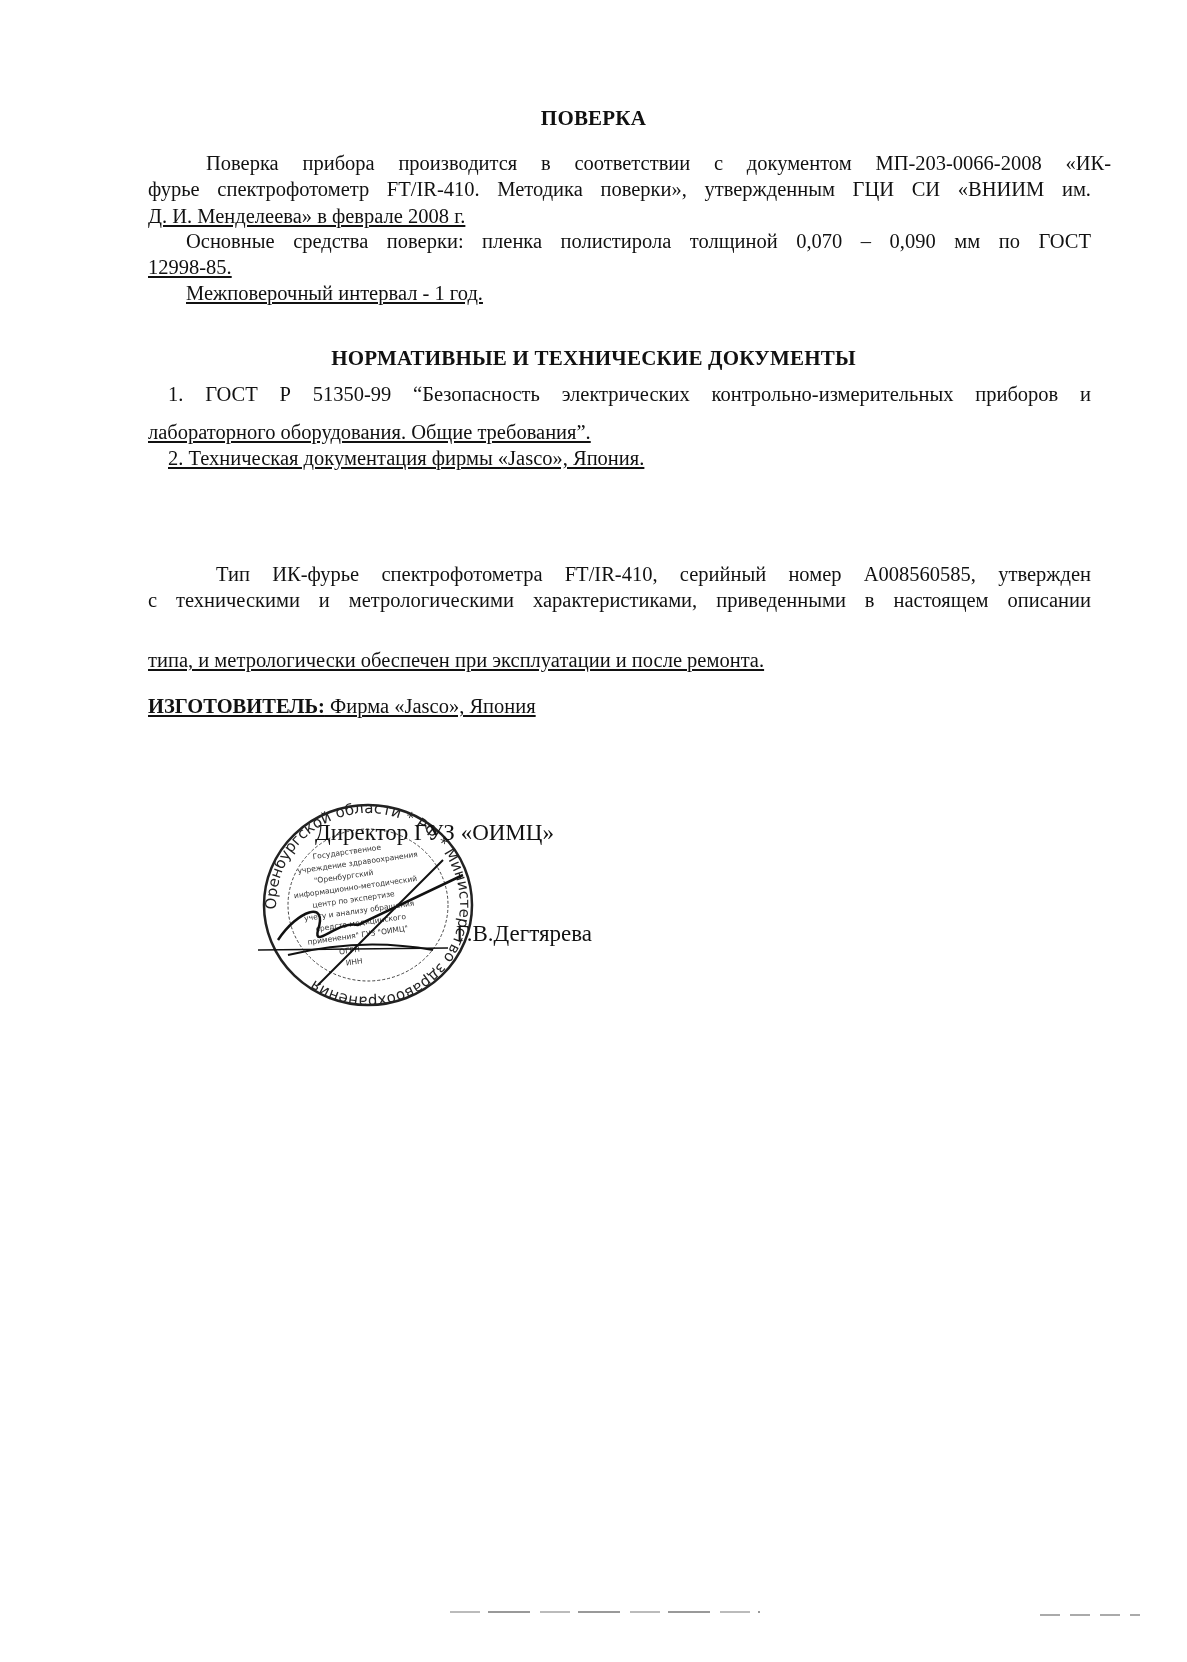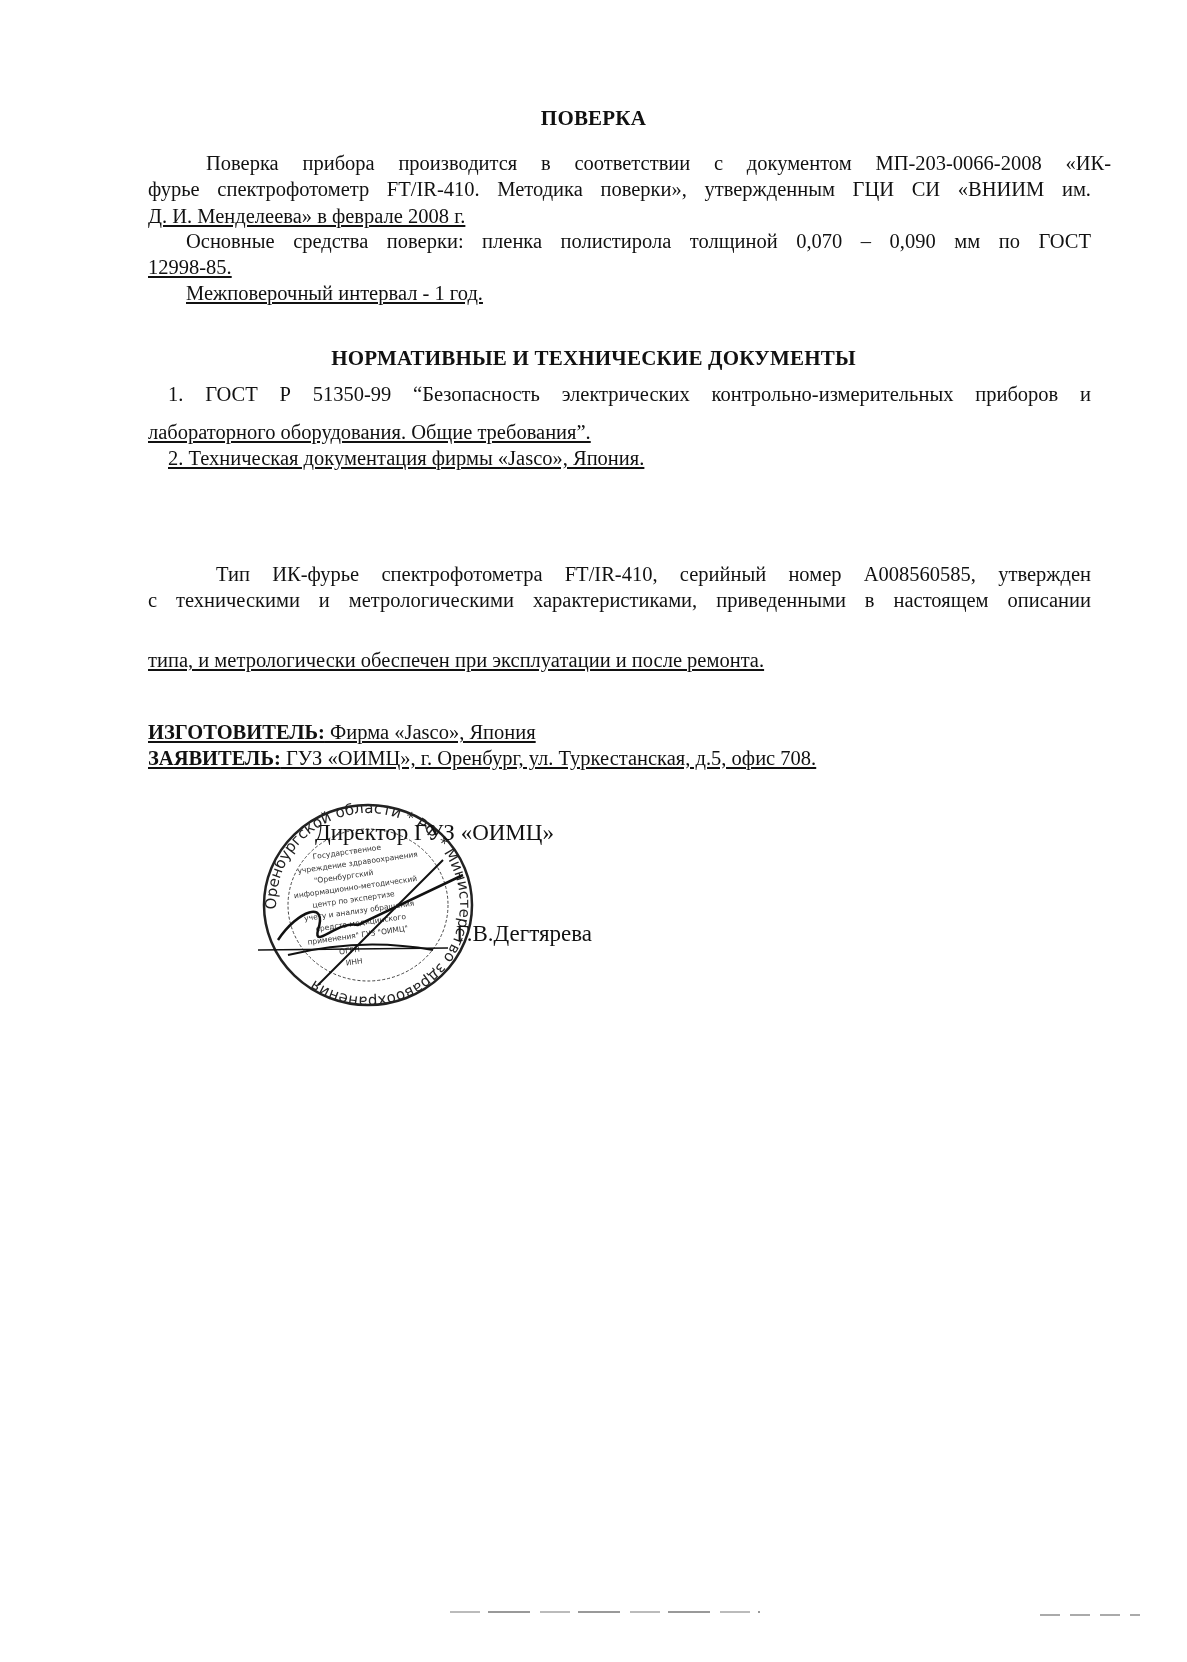--- a/index.html
+++ b/index.html
@@ -33,25 +33,22 @@
 
   <div class="just" style="top:382px; left:168px; width:923px;">1. ГОСТ Р 51350-99 “Безопасность электрических контрольно-измерительных приборов и</div>
   <div class="text" style="top:420px; left:148px;">лабораторного оборудования. Общие требования”.</div>
   <div class="text" style="top:446px; left:168px;">2. Техническая документация фирмы «Jasco», Япония.</div>
 
 
   <div class="just" style="top:562px; left:216px; width:875px;">Тип ИК-фурье спектрофотометра FT/IR-410, серийный номер A008560585,  утвержден</div>
   <div class="just" style="top:588px;">с техническими и метрологическими характеристиками, приведенными в настоящем описании</div>
   <div class="text" style="top:648px; left:148px;">типа, и метрологически обеспечен при эксплуатации и после ремонта.</div>
 
-  <div class="text" style="top:720px; left:148px;text-align:right;">
+  <div class="text" style="top:694px; left:148px;text-align:right;">
     <span class="lbl">ИЗГОТОВИТЕЛЬ:</span><span> Фирма «Jasco», Япония</span>
-  </div>
-  <div class="text" style="top:746px; left:148px;">
-    <span class="lbl">ЗАЯВИТЕЛЬ:</span><span> ГУЗ «ОИМЦ», г. Оренбург, ул. Туркестанская, д.5, офис 708.</span>
   </div>
 
   <svg class="stamp" viewBox="0 0 220 210">
     <defs>
       <path id="outerArc" d="M 110,105 m -92,0 a 92,92 0 1,1 184,0 a 92,92 0 1,1 -184,0"></path>
     </defs>
     <ellipse cx="110" cy="105" rx="104" ry="100" fill="none" stroke="#222" stroke-width="2.5"></ellipse>
     <ellipse cx="110" cy="105" rx="80" ry="76" fill="none" stroke="#444" stroke-width="1" stroke-dasharray="3 2"></ellipse>
     <text font-family="DejaVu Sans, sans-serif" font-size="15" fill="#222" transform="rotate(-10 110 105)">
       <textPath href="#outerArc" startOffset="2%">Оренбургской области * РФ * Министерство здравоохранения</textPath>

